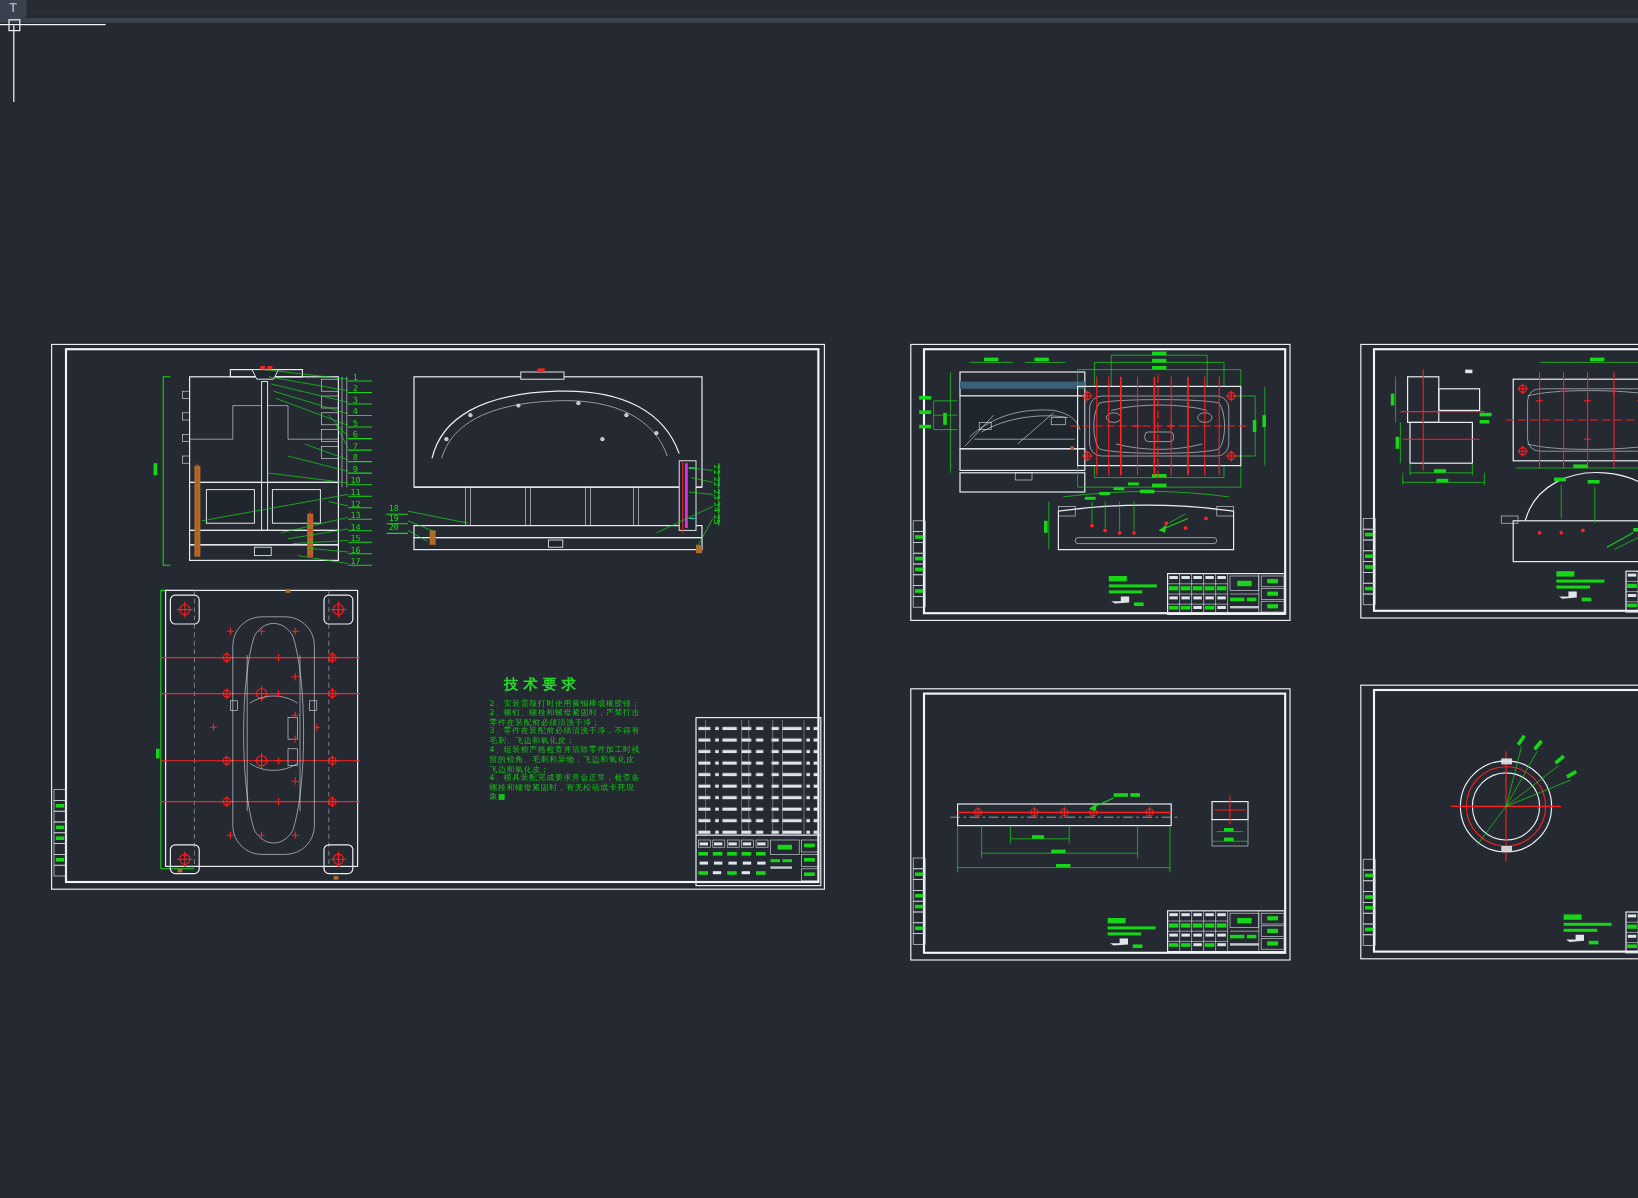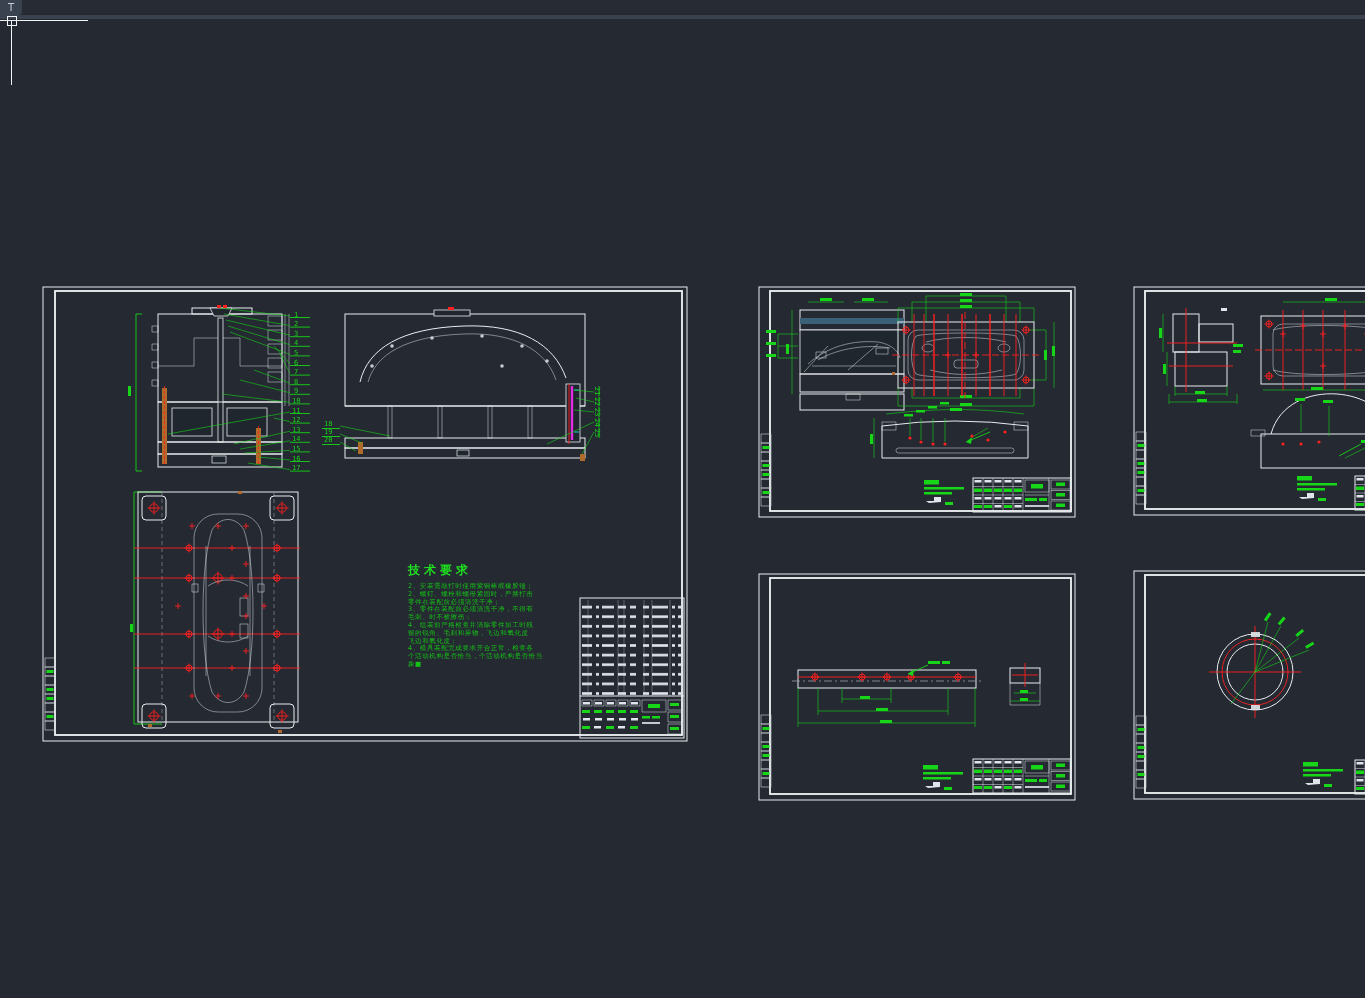--- a/index.html
+++ b/index.html
@@ -22,21 +22,21 @@
   .sr{stroke:#ff2020;fill:none;stroke-width:.9}
   .srd{stroke:#ff2020;fill:none;stroke-width:.8;stroke-dasharray:3 2}
   .sgray{stroke:#9aa0a6;fill:none;stroke-width:.8;stroke-dasharray:8 3 2 3}
   .fg{fill:#17d517}.fw{fill:#dfe5ea}.fr{fill:#ff2020}
   .dark{fill:#20262e}.copper{fill:#b06a2a}
   .mag{stroke:#e22ee2;stroke-width:2.4;fill:none}
   .cyn{stroke:#19c8c8;stroke-width:1.2;fill:none}
   text.bal{fill:#17d517;font:7px "DejaVu Sans Mono",monospace}
   
   .tech{position:absolute;left:366px;top:276px;width:172px}
-  .tech-title{color:#1ee01e;font:600 12px "DejaVu Sans",sans-serif;letter-spacing:4px;margin:0 0 4px 0}
+  .tech-title{color:#1ee01e;font:600 12px "DejaVu Sans",sans-serif;letter-spacing:4px;margin:0 0 4px 12px}
   .tech-line{color:#15c215;font:6.5px "DejaVu Sans",sans-serif;line-height:7.8px;letter-spacing:.6px}
 </style>
 </head>
 <body>
 
 <svg width="0" height="0" style="position:absolute">
   <defs>
     <pattern id="hatch" width="5" height="5" patternUnits="userSpaceOnUse" patternTransform="rotate(45)">
       <rect width="5" height="5" fill="#33576a"></rect>
       <line x1="0" y1="0" x2="0" y2="5" stroke="#7fb7cf" stroke-width="1.1"></line>
@@ -343,26 +343,26 @@
     <rect x="628" y="441" width="9" height="3" class="fg"></rect>
   </g>
 </svg>
 
 <div class="tech">
   <div class="tech-title">技术要求</div>
   <div class="tech-line">2、安装需敲打时使用紫铜棒或橡胶锤；</div>
   <div class="tech-line">2、螺钉、螺栓和螺母紧固时，严禁打击</div>
   <div class="tech-line">零件在装配前必须清洗干净；</div>
   <div class="tech-line">3、零件在装配前必须清洗干净，不得有</div>
-  <div class="tech-line">毛刺、时不被擦伤；</div>
+  <div class="tech-line">毛刺、飞边和氧化皮；</div>
   <div class="tech-line">4、组装前严格检查并清除零件加工时残</div>
   <div class="tech-line">留的锐角、毛刺和异物，飞边和氧化皮</div>
   <div class="tech-line">飞边和氧化皮；</div>
   <div class="tech-line">4、模具装配完成要求开合正常，检查各</div>
-  <div class="tech-line">个活动机构是否恰当，个活动机构是否恰当</div>
+  <div class="tech-line">螺栓和螺母紧固时，有无松动或卡死现</div>
   <div class="tech-line">象■</div>
 </div>
 </div>
 
 <div class="sheet" id="sheet2" style="left:758px;top:286px;width:318px;height:232px">
 <svg width="318" height="232" viewBox="0 0 318 232">
   <rect x="1" y="1" width="316" height="230" class="sw"></rect>
   <rect x="12" y="5" width="301" height="220" class="sw2"></rect>
   <use href="#strip" x="3" y="148"></use>
   <g>

